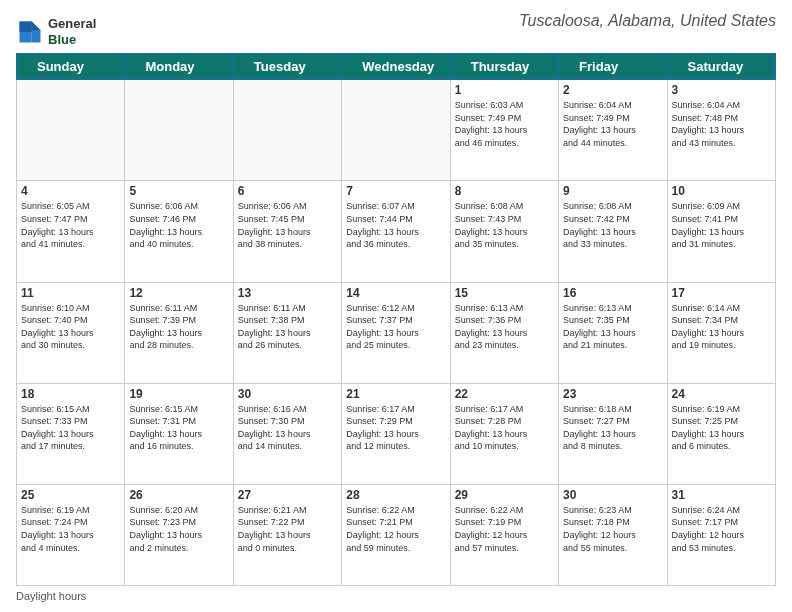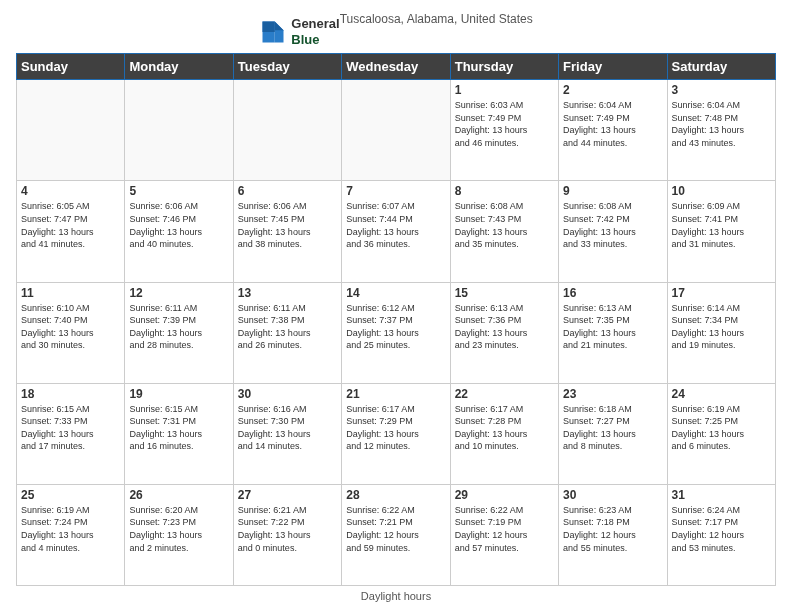--- a/index.html
+++ b/index.html
@@ -9,21 +9,20 @@
       width: 792px;
       height: 612px;
       overflow: hidden;
     }
     .page {
       width: 792px;
       height: 612px;
       padding: 12px 16px 10px 16px;
       display: flex;
       flex-direction: column;
-      align-items: center;
     }
     .top-section {
       display: flex;
       align-items: flex-start;
       justify-content: space-between;
       margin-bottom: 6px;
     }
     .logo {
       display: flex;
       align-items: center;
@@ -46,36 +45,37 @@
     .title-section {
       text-align: right;
     }
     .main-title {
       font-size: 36px;
       font-weight: normal;
       color: #333;
       line-height: 1.1;
     }
     .subtitle {
-      font-size: 12px;
+      font-size: 16px;
       color: #555;
+      font-style: italic;
     }
     .calendar {
       flex: 1;
       border: 1px solid #ccc;
       border-collapse: collapse;
       width: 100%;
       table-layout: fixed;
     }
     .calendar th {
-      background-color: #404040;
+      background-color: #0f766e;
       color: #fff;
       font-size: 13px;
       font-weight: bold;
-      padding: 5px 4px;
+      padding: 5px 20px;
       border: 1px solid #1e6ab0;
       text-align: left;
     }
     .calendar td {
       border: 1px solid #ccc;
       vertical-align: top;
       padding: 3px 4px;
       font-size: 9.5px;
       color: #333;
       background: #fff;

